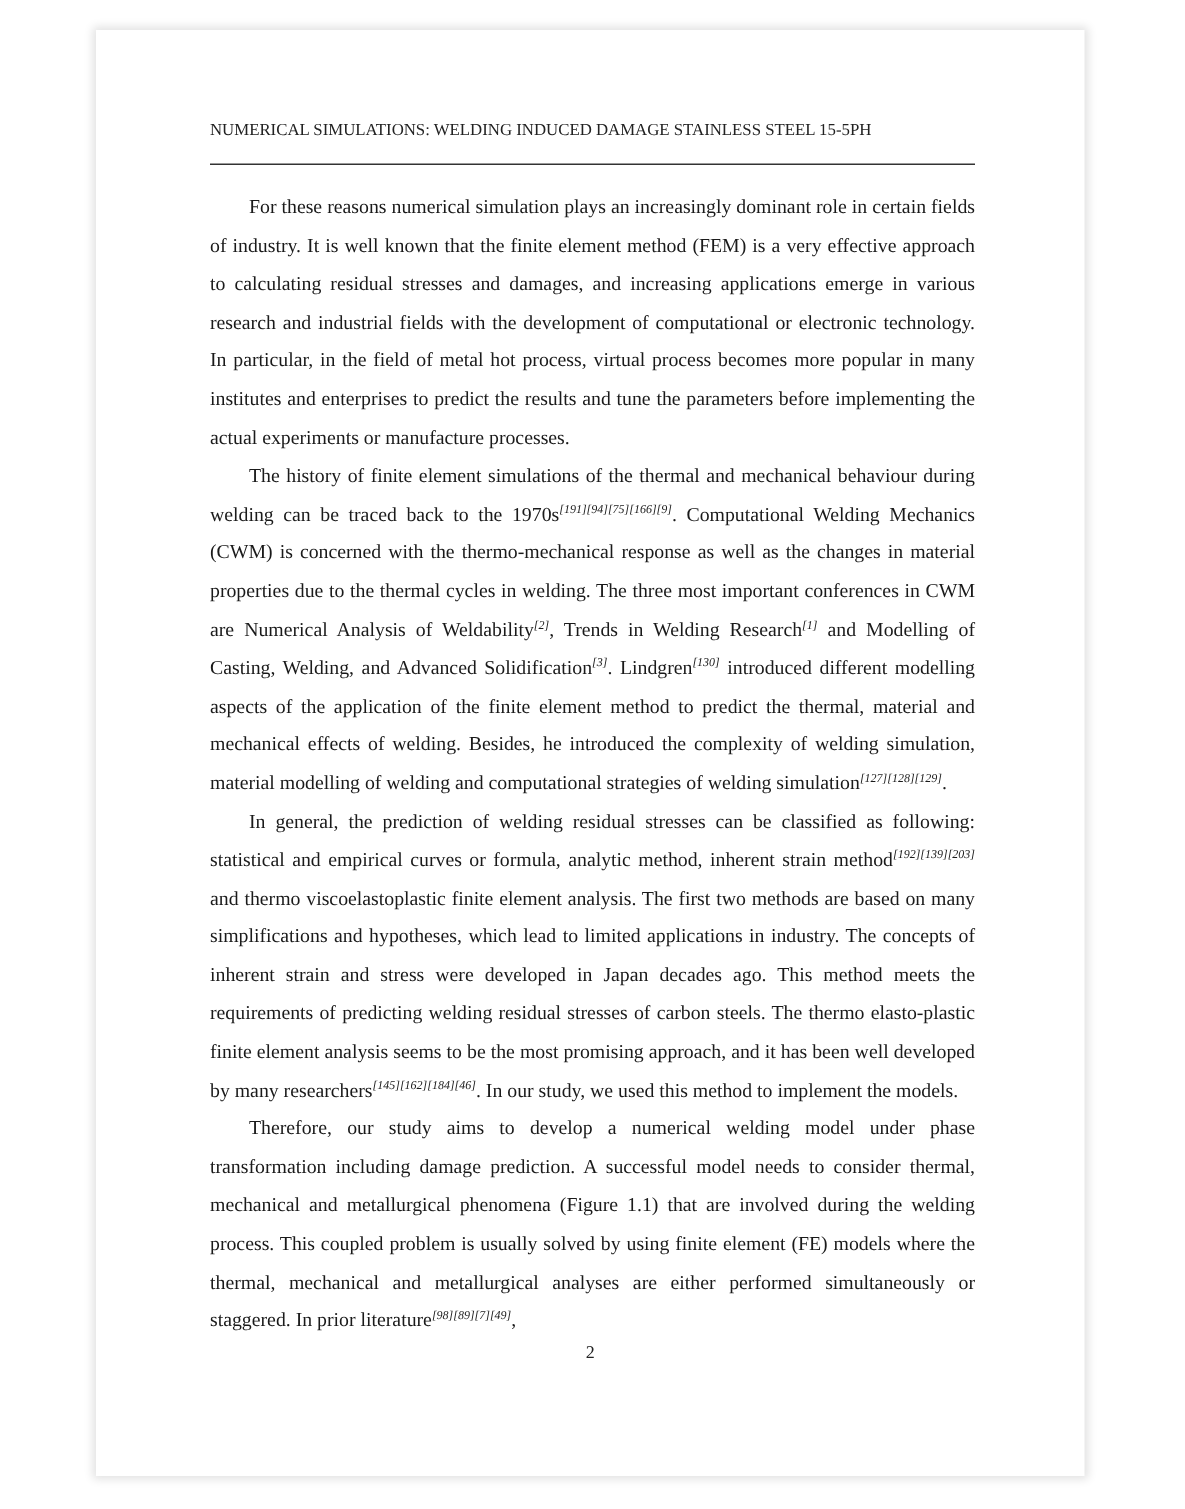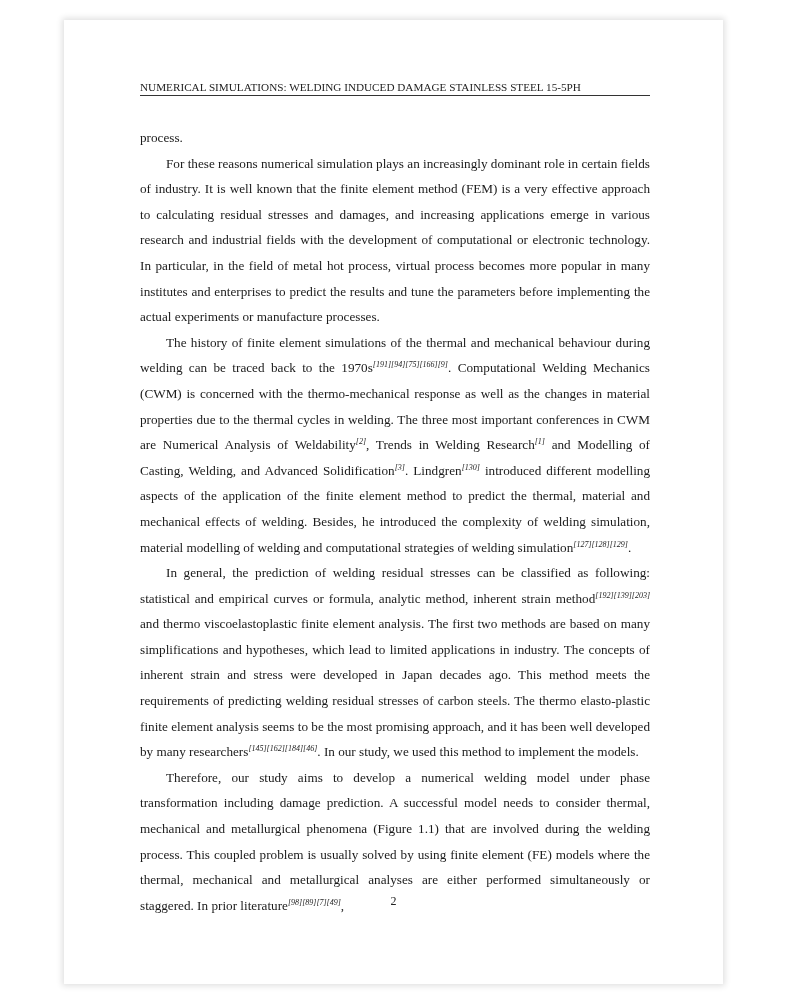--- a/index.html
+++ b/index.html
@@ -24,21 +24,21 @@
   }
   .running-header {
     position: absolute;
     left: 76px;
     top: 61px;
     width: 510px;
     border-bottom: 1px solid #333;
     font-family: "Liberation Serif", serif;
     font-size: 11.2px;
     color: #222;
-    padding-bottom: 2px;
+    padding-bottom: 16px;
     letter-spacing: 0px;
     white-space: nowrap;
   }
   .body-text {
     position: absolute;
     left: 76px;
     top: 105px;
     width: 510px;
     font-family: "Liberation Serif", serif;
     font-size: 13.2px;
@@ -69,21 +69,20 @@
     color: #222;
   }
 </style>
 </head>
 <body>
 
 <div class="page">
   <div class="running-header">NUMERICAL SIMULATIONS: WELDING INDUCED DAMAGE STAINLESS STEEL 15-5PH</div>
 
   <div class="body-text" id="body-text">
-      <p><span>process.</span></p>
       <p class="indent"><span>For these reasons numerical simulation plays an increasingly dominant role in certain fields of industry. It is well known that the finite element method (FEM) is a very effective approach to calculating residual stresses and damages, and increasing applications emerge in various research and industrial fields with the development of computational or electronic technology. In particular, in the field of metal hot process, virtual process becomes more popular in many institutes and enterprises to predict the results and tune the parameters before implementing the actual experiments or manufacture processes.</span></p>
       <p class="indent"><span>The history of finite element simulations of the thermal and mechanical behaviour during welding can be traced back to the 1970s</span><sup>[191][94][75][166][9]</sup><span>. Computational Welding Mechanics (CWM) is concerned with the thermo-mechanical response as well as the changes in material properties due to the thermal cycles in welding. The three most important conferences in CWM are Numerical Analysis of Weldability</span><sup>[2]</sup><span>, Trends in Welding Research</span><sup>[1]</sup><span> and Modelling of Casting, Welding, and Advanced Solidification</span><sup>[3]</sup><span>. Lindgren</span><sup>[130]</sup><span> introduced different modelling aspects of the application of the finite element method to predict the thermal, material and mechanical effects of welding. Besides, he introduced the complexity of welding simulation, material modelling of welding and computational strategies of welding simulation</span><sup>[127][128][129]</sup><span>.</span></p>
       <p class="indent"><span>In general, the prediction of welding residual stresses can be classified as following: statistical and empirical curves or formula, analytic method, inherent strain method</span><sup>[192][139][203]</sup><span> and thermo viscoelastoplastic finite element analysis. The first two methods are based on many simplifications and hypotheses, which lead to limited applications in industry. The concepts of inherent strain and stress were developed in Japan decades ago. This method meets the requirements of predicting welding residual stresses of carbon steels. The thermo elasto-plastic finite element analysis seems to be the most promising approach, and it has been well developed by many researchers</span><sup>[145][162][184][46]</sup><span>. In our study, we used this method to implement the models.</span></p>
       <p class="indent"><span>Therefore, our study aims to develop a numerical welding model under phase transformation including damage prediction. A successful model needs to consider thermal, mechanical and metallurgical phenomena (Figure 1.1) that are involved during the welding process. This coupled problem is usually solved by using finite element (FE) models where the thermal, mechanical and metallurgical analyses are either performed simultaneously or staggered. In prior literature</span><sup>[98][89][7][49]</sup><span>,</span></p>
     </div>
 
   <div class="page-number">2</div>
 </div>
 
 </body></html>

